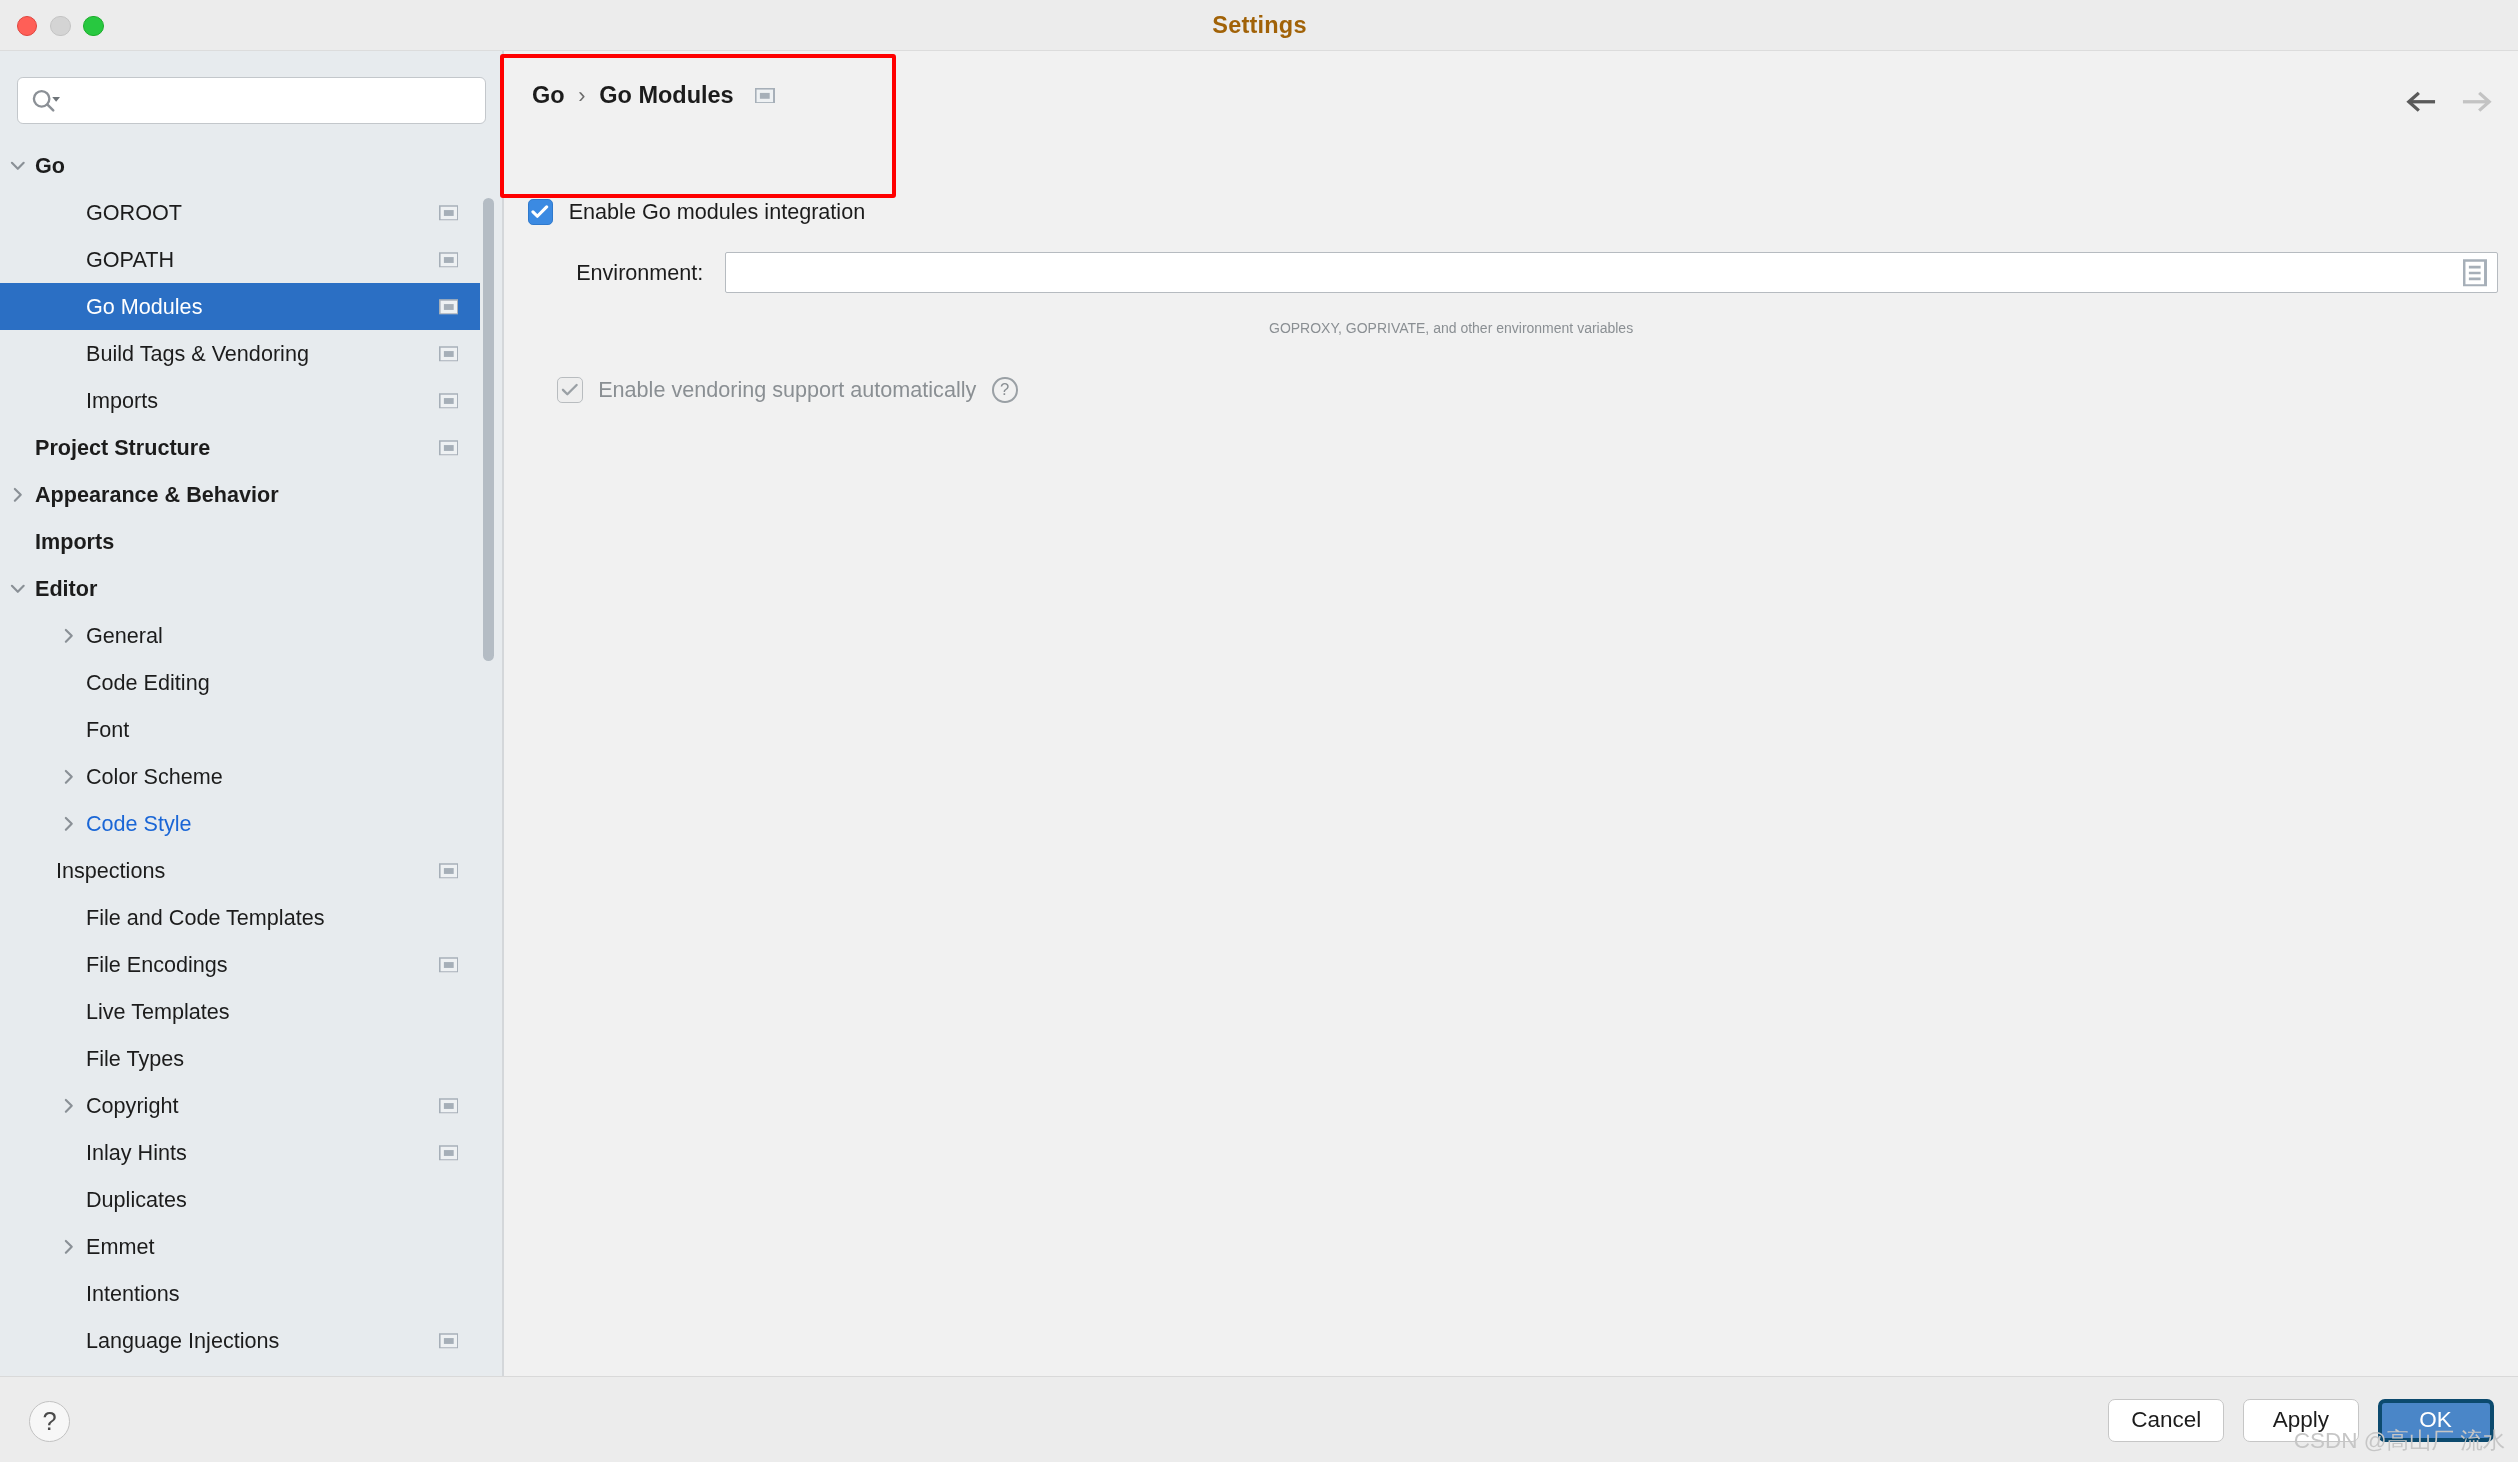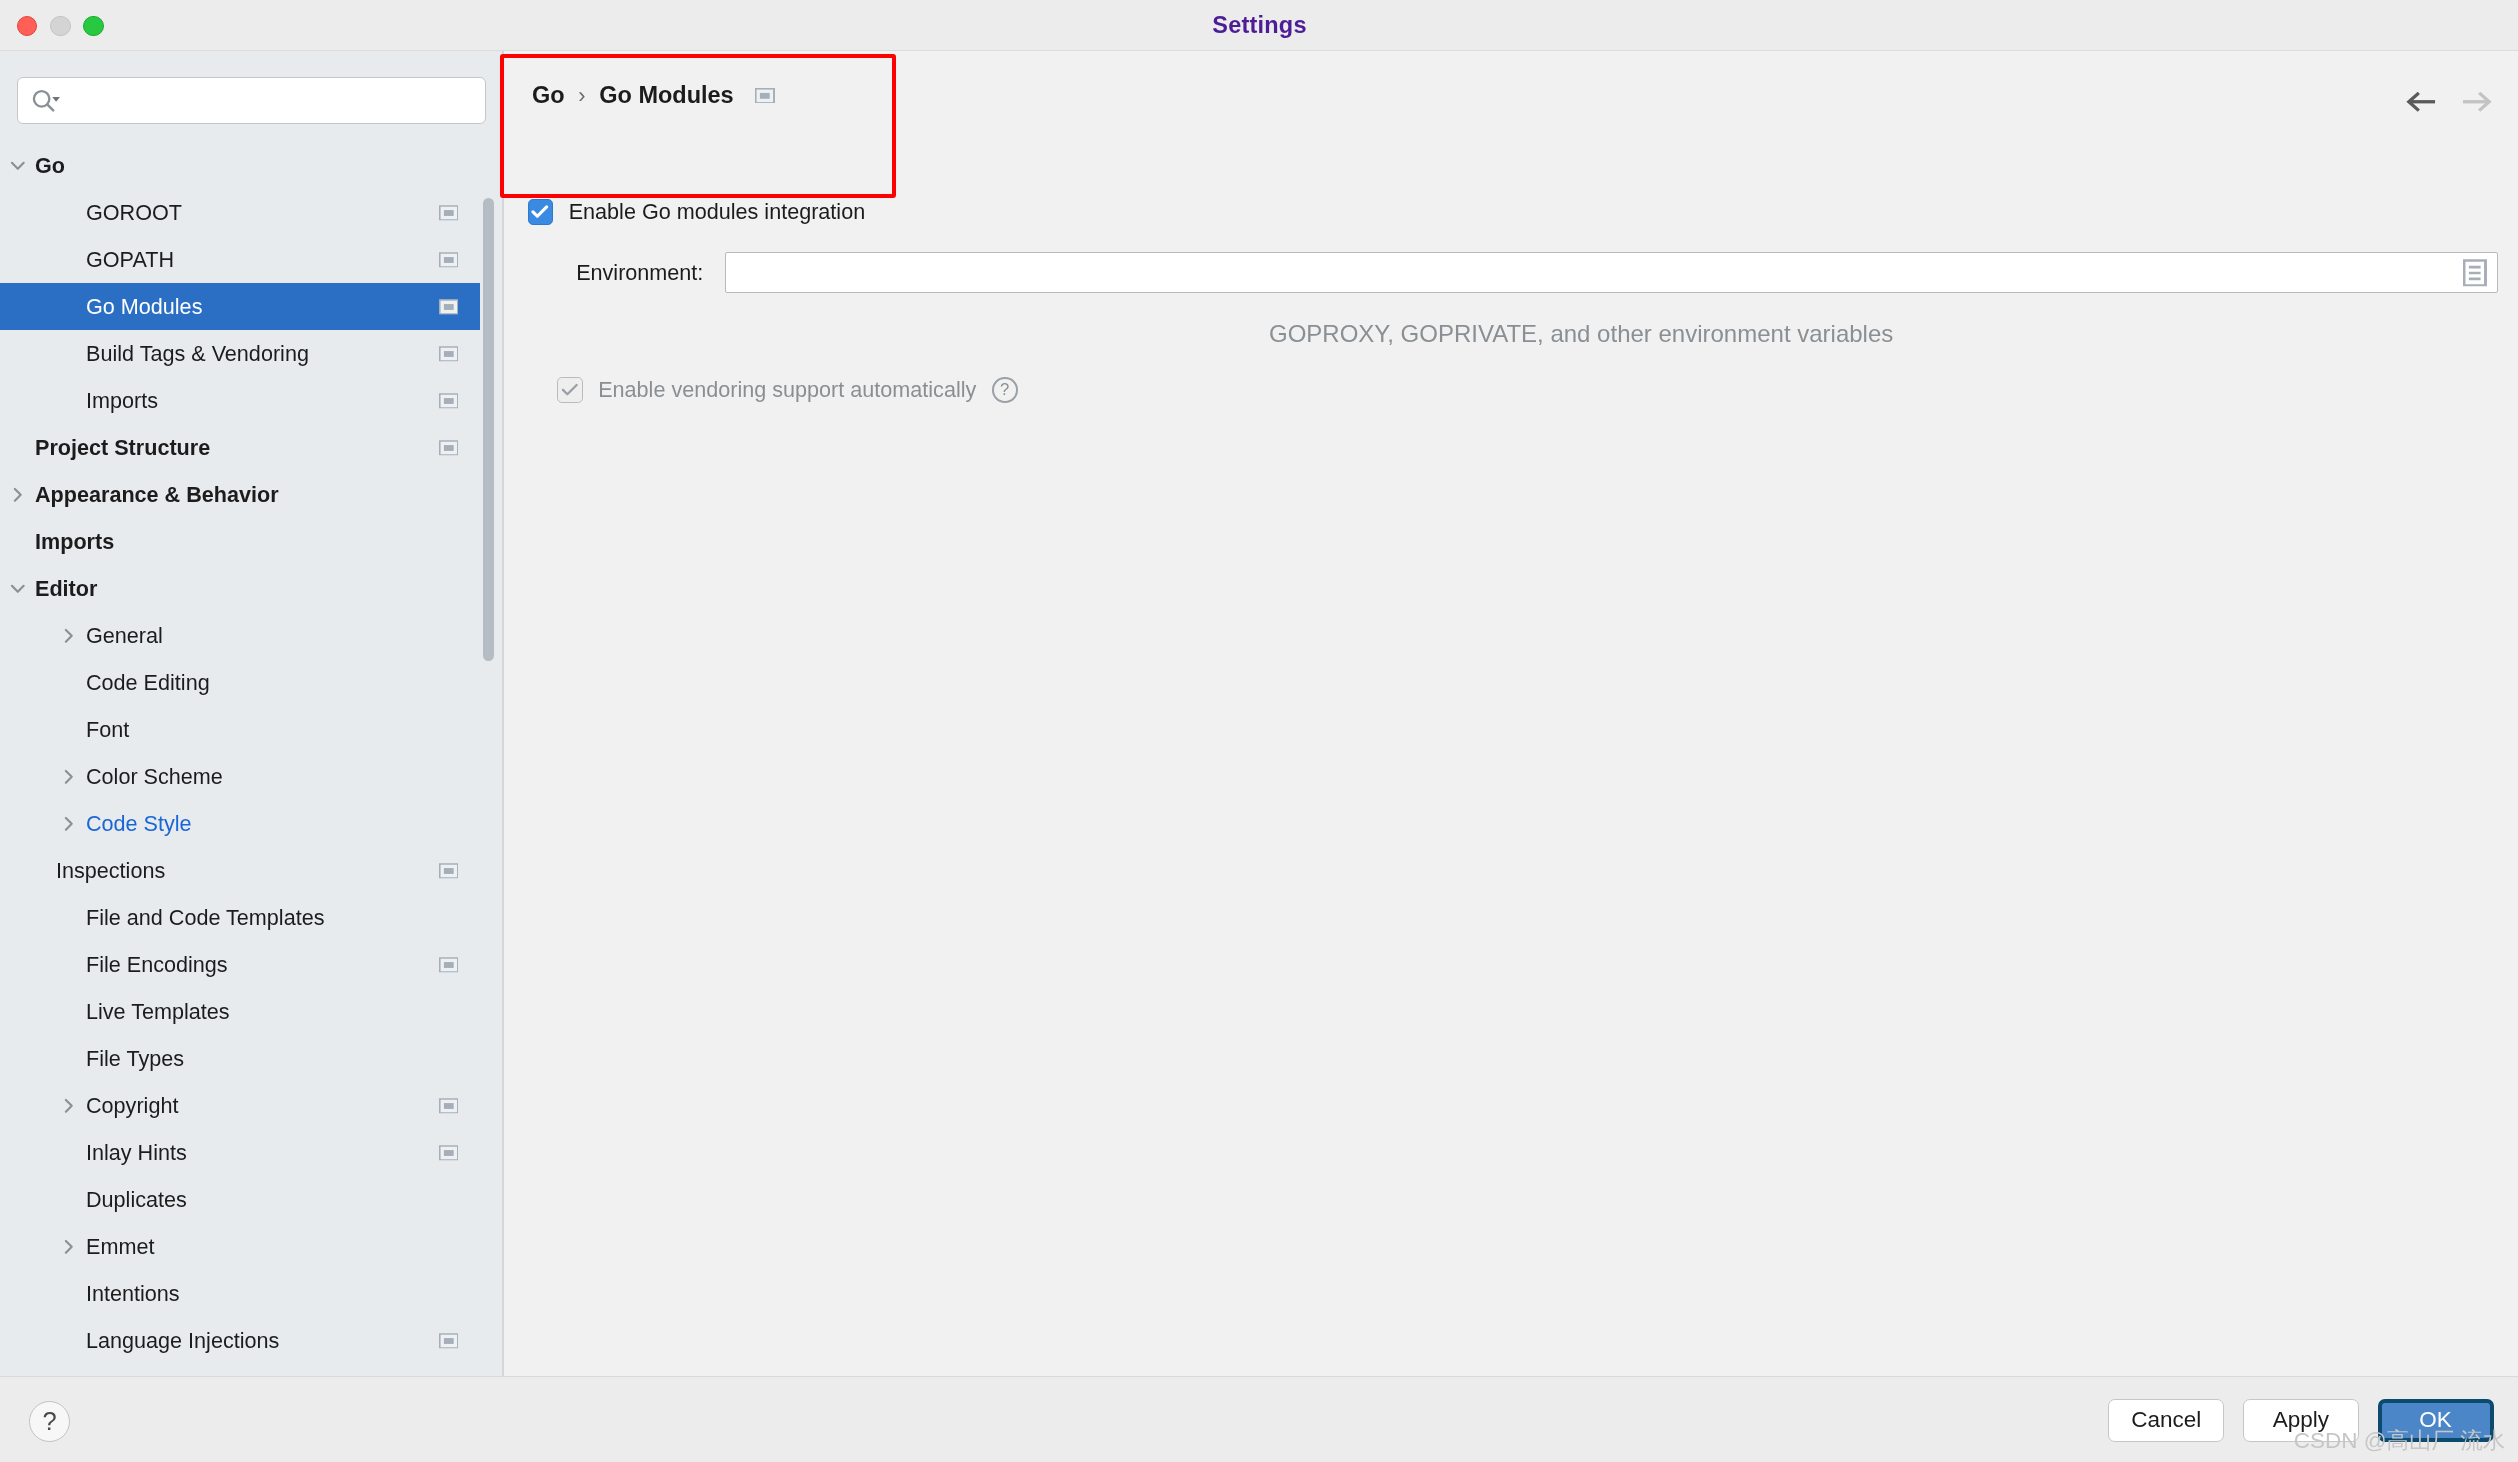--- a/index.html
+++ b/index.html
@@ -46,21 +46,21 @@
 
   .window-title {
     position: absolute;
     top: 0; left: 0;
     width: 2519px;
     height: 51px;
     line-height: 51px;
     text-align: center;
     font-size: 23.5px;
     font-weight: bold;
-    color: #4c1d95;
+    color: #a16207;
     letter-spacing: 0.2px;
   }
 
   
   .sidebar {
     position: absolute;
     top: 51px; left: 0;
     width: 502px;
     height: 1325px;
     background: #e7ebee;
@@ -248,21 +248,21 @@
     position: absolute;
     right: 9.8px; top: 50%;
     transform: translateY(-50%);
     width: 23.5px; height: 27.4px;
     cursor: pointer;
   }
 
   .hint {
     position: absolute;
     top: 269px; left: 765px;
-    font-size: 24px;
+    font-size: 14px;
     color: #8a8f93;
     white-space: nowrap;
   }
 
   .help-q {
     width: 25.5px; height: 25.5px;
     border-radius: 50%;
     border: 2px solid #9aa0a5;
     color: #8a8f93;
     font-size: 16.7px;

